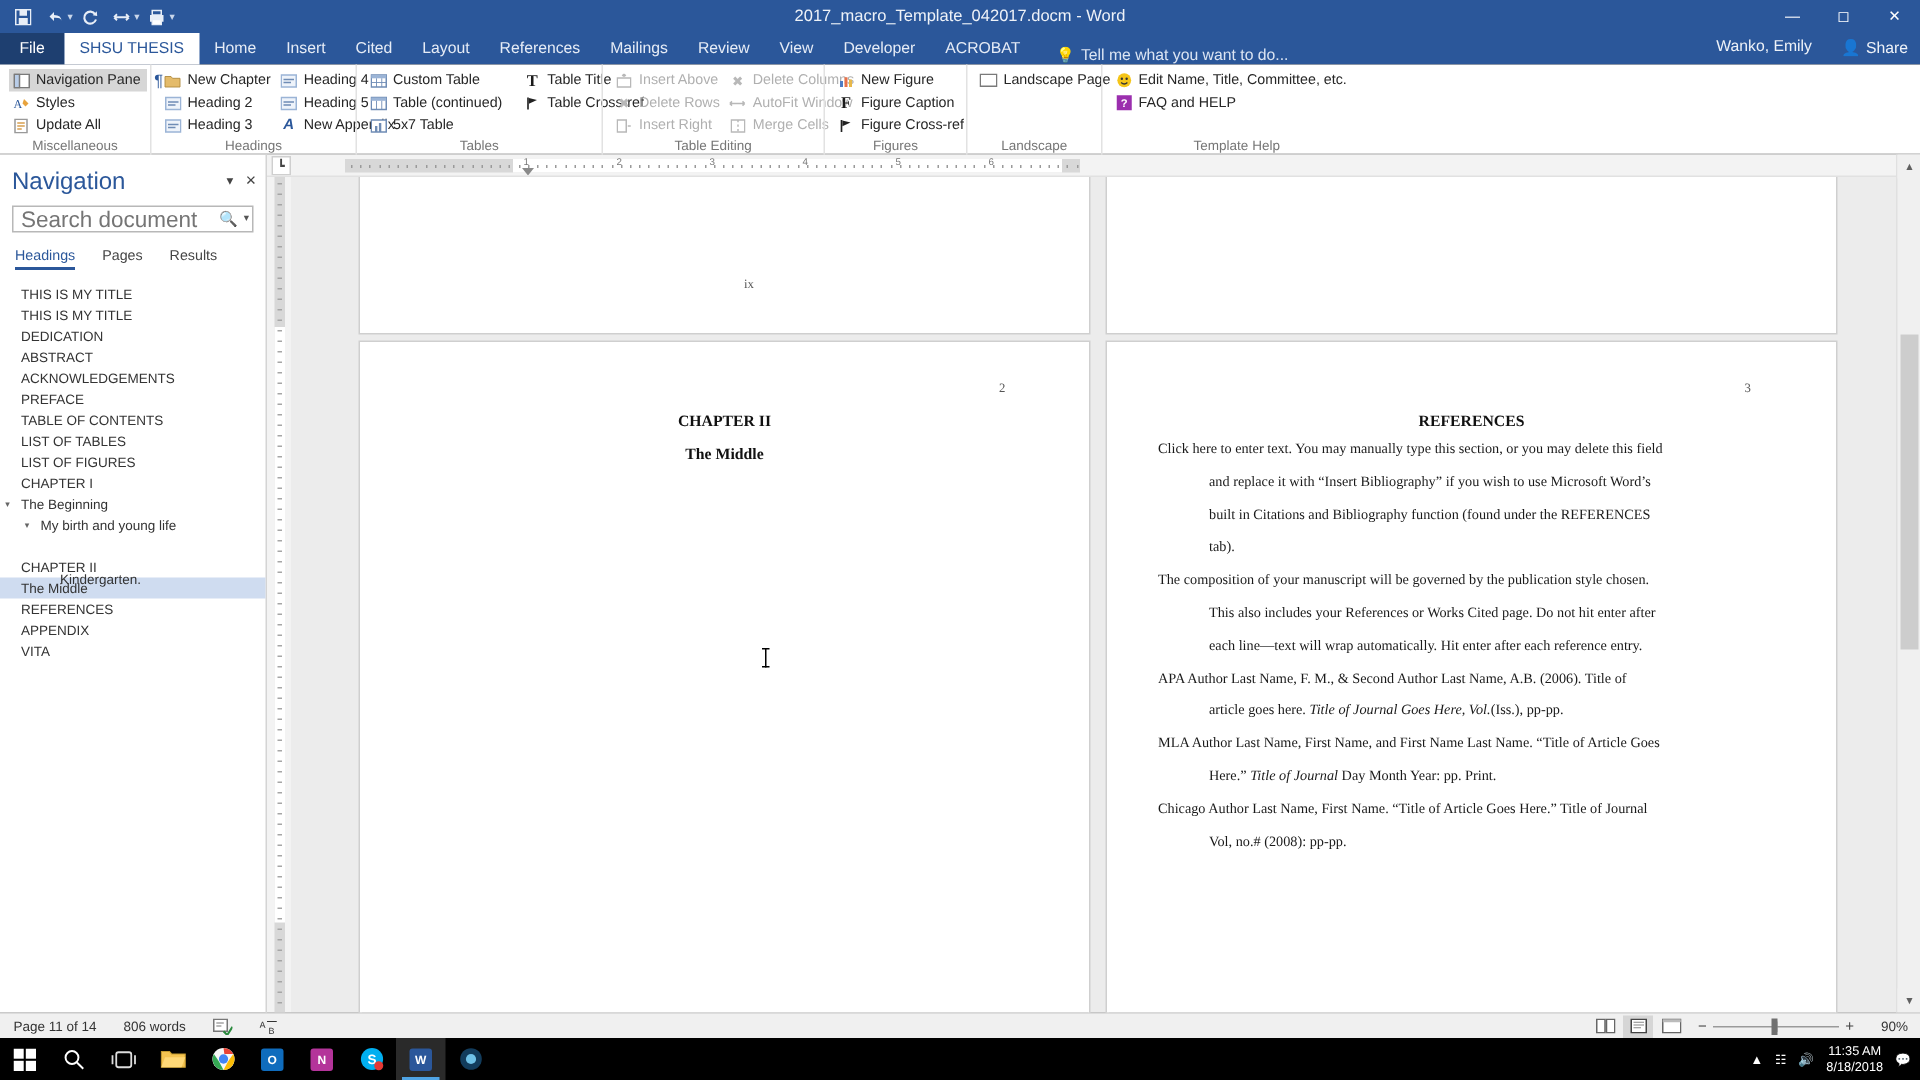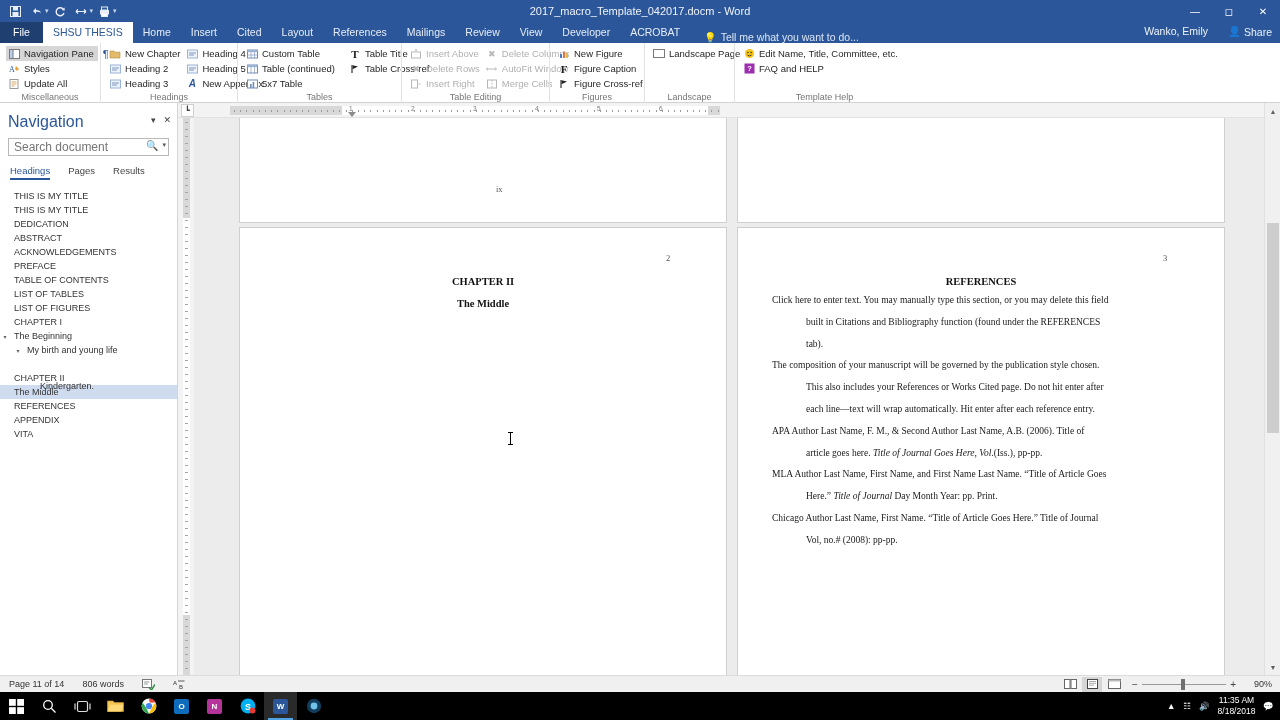--- a/index.html
+++ b/index.html
@@ -77,21 +77,21 @@
   .navpane {
     position: absolute; top: 103px; left: 0; width: 178px; bottom: 45px;
     background: #fff; border-right: 1px solid #d4d4d4;
   }
   .nav-title { font-size: 16px; color: #2b579a; padding: 10px 0 6px 8px; font-weight: 300; }
   .nav-title-ctrls { position: absolute; right: 6px; top: 12px; display: flex; gap: 8px;
                      font-size: 9px; color: #444; }
   .nav-search-wrap { padding: 0 8px; position: relative; }
   .nav-search {
     width: 100%; height: 18px; border: 1px solid #b8b8b8; background: #fff;
-    font-size: 12px; color: #8a8a8a; padding: 0 24px 0 5px;
+    font-size: 15px; color: #8a8a8a; padding: 0 24px 0 5px;
     font-family: "Liberation Sans", sans-serif;
   }
   .nav-search-icon { position: absolute; right: 18px; top: 3px; font-size: 10px; color: #2b579a; }
   .nav-search-caret { position: absolute; right: 11px; top: 4px; font-size: 7px; color: #555; }
   .nav-tabs { display: flex; gap: 18px; padding: 9px 0 4px 10px; }
   .nav-tab { font-size: 9.5px; color: #444; padding-bottom: 2px; }
   .nav-tab.active { color: #2b579a; border-bottom: 2px solid #2b579a; }
   .nav-list { padding-top: 5px; }
   .nav-item {
     display: flex; align-items: center; height: 14px; font-size: 9px; color: #333;
@@ -846,20 +846,21 @@
       <div class="doc-h1" style="position:absolute; left:0; right:0; top:70px;">The Middle</div>
       <div class="caret" style="left:270px; top:204px;"></div>
     </div>
 
     <div class="page" style="left:544px; top:110px; width:486px; height:560px;">
       <span class="pnum" style="left:425px; top:25px;">3</span>
       <div class="doc-h1" style="position:absolute; left:0; right:0; top:48px;">REFERENCES</div>
       <div class="doc-p" id="ref-body" style="position:absolute; left:34px; right:30px; top:62px;">
           <div>
             <span class="ln">Click here to enter text. You may manually type this section, or you may delete this field</span>
+            <span class="ln ind">and replace it with “Insert Bibliography” if you wish to use Microsoft Word’s</span>
             <span class="ln ind">built in Citations and Bibliography function (found under the REFERENCES</span>
             <span class="ln ind">tab).</span>
           </div>
           <div>
             <span class="ln">The composition of your manuscript will be governed by the publication style chosen.</span>
             <span class="ln ind">This also includes your References or Works Cited page. Do not hit enter after</span>
             <span class="ln ind">each line—text will wrap automatically. Hit enter after each reference entry.</span>
           </div>
           <div>
             <span class="ln">APA Author Last Name, F. M., &amp; Second Author Last Name, A.B. (2006). Title of</span>

